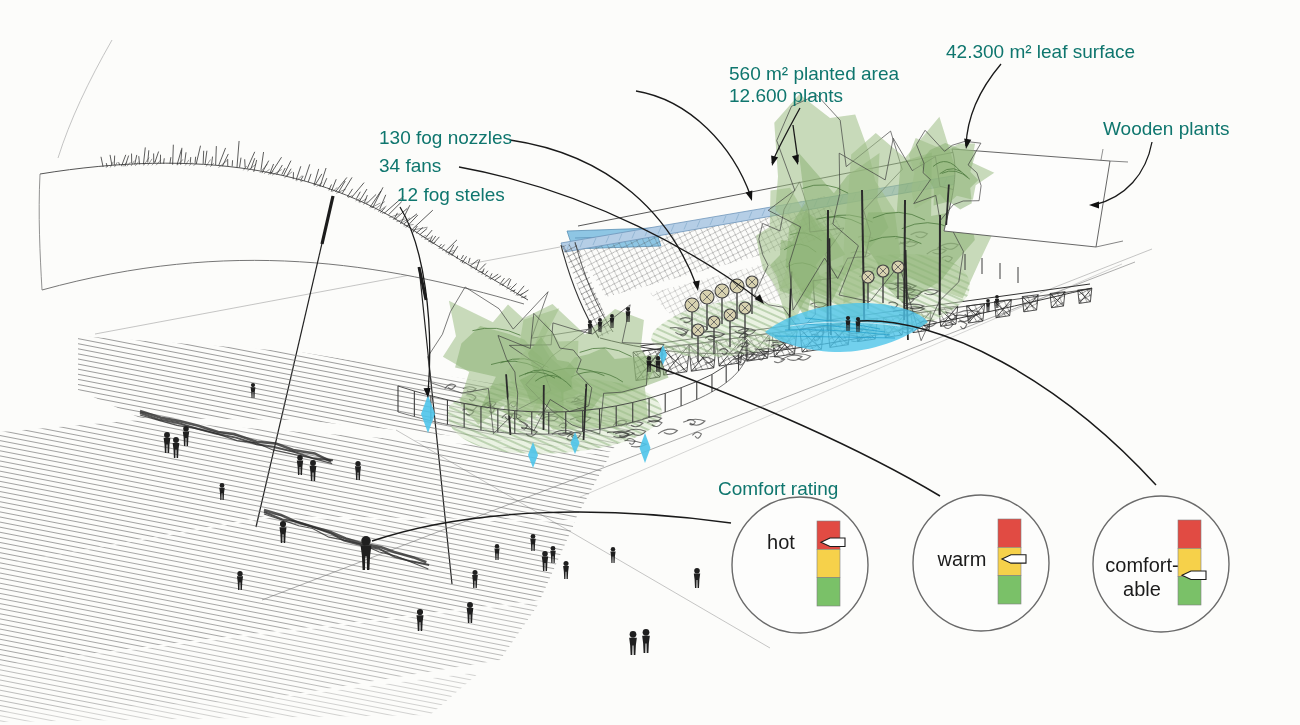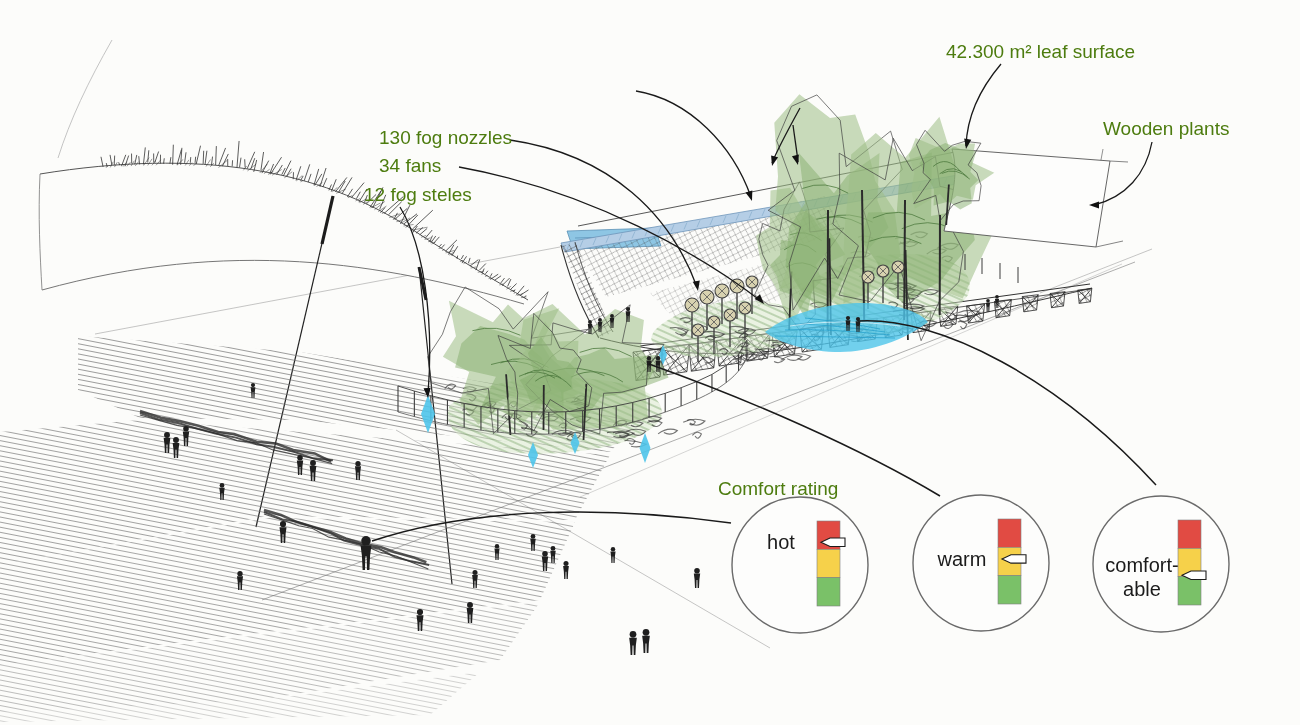--- a/index.html
+++ b/index.html
@@ -1,19 +1,19 @@
 <!DOCTYPE html>
 <html><head>
 <meta charset="utf-8">
 <style>
   html,body{margin:0;padding:0;background:#e8e8e8;}
   #stage{position:relative;width:1300px;height:725px;background:#fcfcfa;overflow:hidden;
          font-family:"Liberation Sans", sans-serif;color:#1b1b1b;}
   #sketch{position:absolute;left:0;top:0;}
-  .lbl{position:absolute;font-size:19px;line-height:22px;color:#4d7c0f;white-space:pre;}
+  .lbl{position:absolute;font-size:19px;line-height:22px;color:#0f766e;white-space:pre;}
 </style>
 </head>
 <body>
 
 <div id="stage">
 
   <svg id="sketch" width="1300" height="725">
     <defs>
       <pattern id="hatchP" width="5" height="5" patternUnits="userSpaceOnUse" patternTransform="rotate(11)">
         <line x1="0" y1="2.5" x2="5" y2="2.5" stroke="#6f6f6f" stroke-width="0.75"></line>
@@ -815,20 +815,21 @@
           <rect x="1178" y="520" width="23" height="28.333333333333332" fill="#e14b43" stroke="#808080" stroke-width="0.6"></rect>
           <rect x="1178" y="548.3333333333334" width="23" height="28.333333333333332" fill="#f6d14a" stroke="#808080" stroke-width="0.6"></rect>
           <rect x="1178" y="576.6666666666666" width="23" height="28.333333333333332" fill="#7ac168" stroke="#808080" stroke-width="0.6"></rect>
           <polygon points="1182,575.25 1191,571.05 1206,571.05 1206,579.45 1191,579.45" fill="#fff" stroke="#1c1c1c" stroke-width="1.1"></polygon>
           <text x="1142" y="572.25" text-anchor="middle" font-size="20px" fill="#1b1b1b" font-family="&quot;Liberation Sans&quot;, sans-serif">comfort-</text>
           <text x="1142" y="596.25" text-anchor="middle" font-size="20px" fill="#1b1b1b" font-family="&quot;Liberation Sans&quot;, sans-serif">able</text>
         </g>
       </g>
   </svg>
 
+  <div class="lbl" style="left:729px;top:63px"><span>560 m² planted area</span><br><span>12.600 plants</span></div>
   <div class="lbl" style="left:946px;top:41px">42.300 m² leaf surface</div>
   <div class="lbl" style="left:1103px;top:118px">Wooden plants</div>
   <div class="lbl" style="left:379px;top:127px">130 fog nozzles</div>
   <div class="lbl" style="left:379px;top:155px">34 fans</div>
-  <div class="lbl" style="left:364px;top:184px">12 fog steles</div>
+  <div class="lbl" style="left:397px;top:184px">12 fog steles</div>
   <div class="lbl" style="left:718px;top:478px">Comfort rating</div>
 
 </div>
 
 </body></html>

